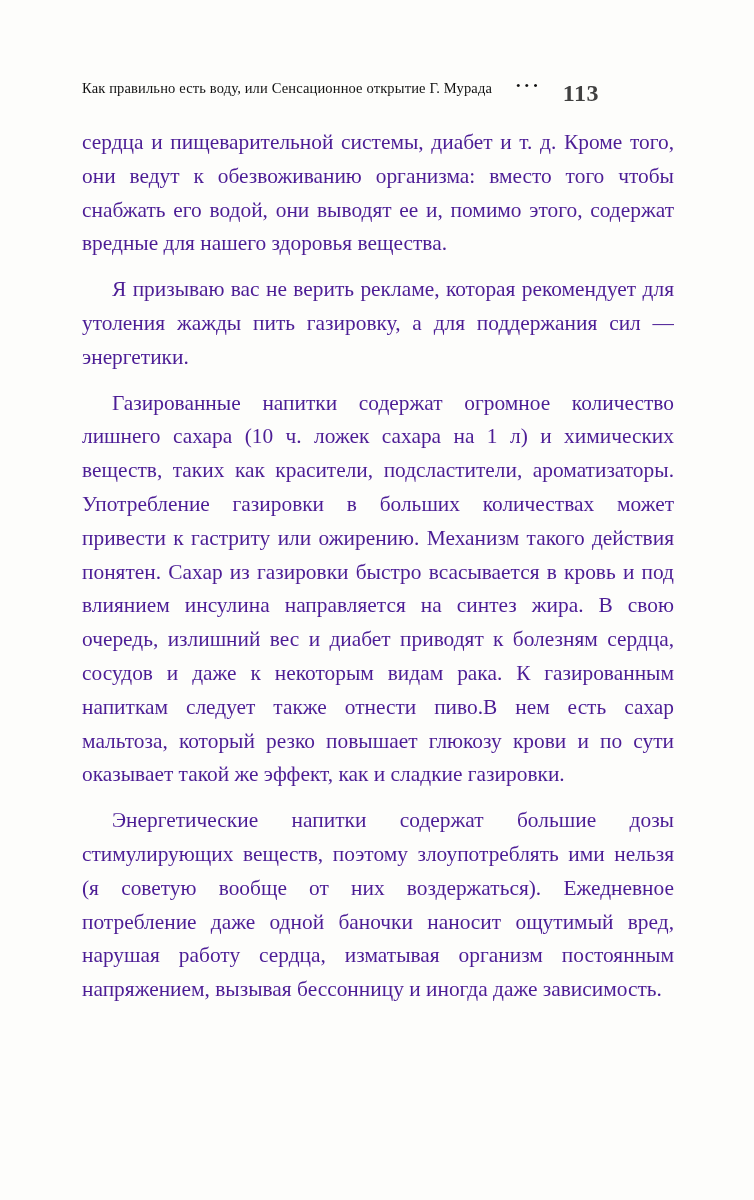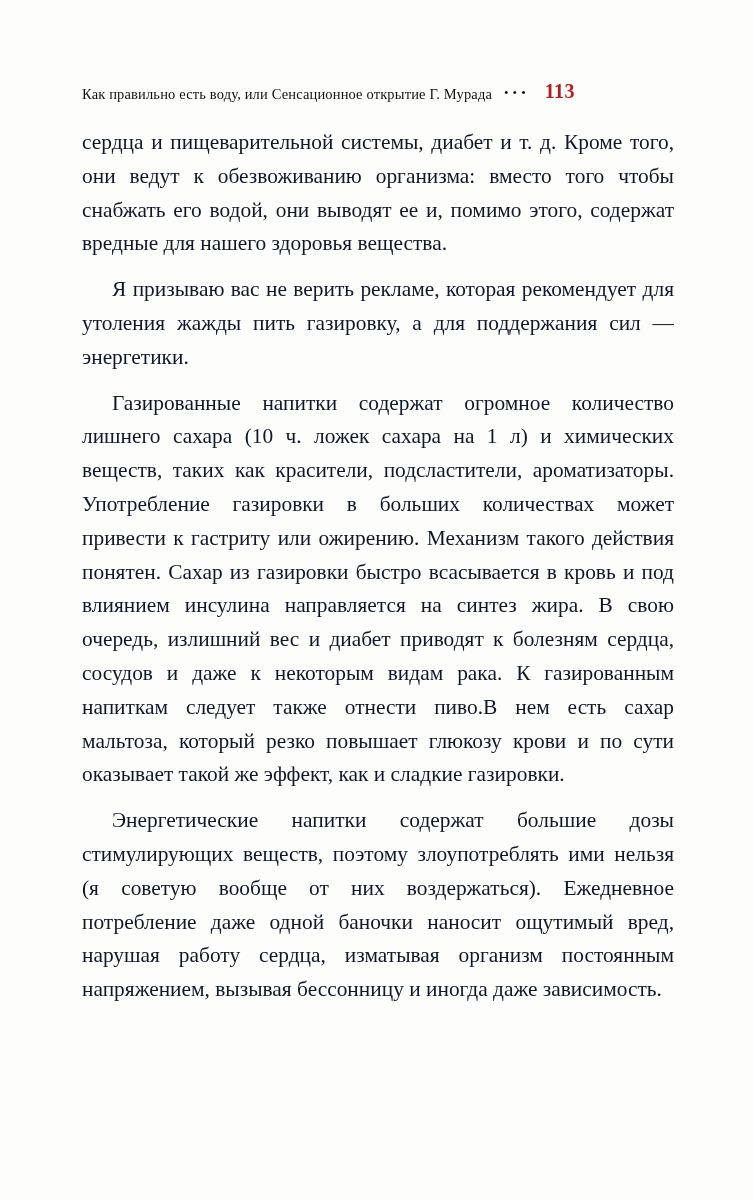--- a/index.html
+++ b/index.html
@@ -21,55 +21,56 @@
     background: #fdfdfb;
     box-sizing: border-box;
     padding: 0;
   }
   .header {
     position: absolute;
     left: 82px;
     top: 80px;
     width: 590px;
     display: flex;
-    align-items: flex-end;
+    align-items: flex-start;
     justify-content: flex-start;
     white-space: nowrap;
+    gap: 12px;
   }
   .running-title {
     font-family: "Liberation Serif", "DejaVu Serif", serif;
     font-size: 14.5px;
     letter-spacing: 0.15px;
     color: #111;
   }
   .header-dots {
     margin-left: 12px;
     letter-spacing: 4px;
     font-size: 13px;
     color: #111;
     position: relative;
     top: -2px;
   }
   .page-number {
-    margin-left: 15px;
-    font-size: 20px;
+    margin-left: 9px;
+    font-size: 24px;
     font-weight: bold;
-    color: #b91c1c;
+    color: #404040;
     letter-spacing: 0.5px;
   }
   .body-text {
     position: absolute;
     left: 82px;
     top: 126px;
     width: 592px;
     font-size: 21.4px;
     line-height: 33.8px;
     text-align: justify;
     text-justify: inter-word;
-    color: #0f172a;
+    color: #4c1d95;
     -webkit-hyphens: none;
     hyphens: none;
   }
   .body-text p {
     margin: 0;
     text-indent: 0;
   }
   .body-text p.indent {
     text-indent: 30px;
   }

